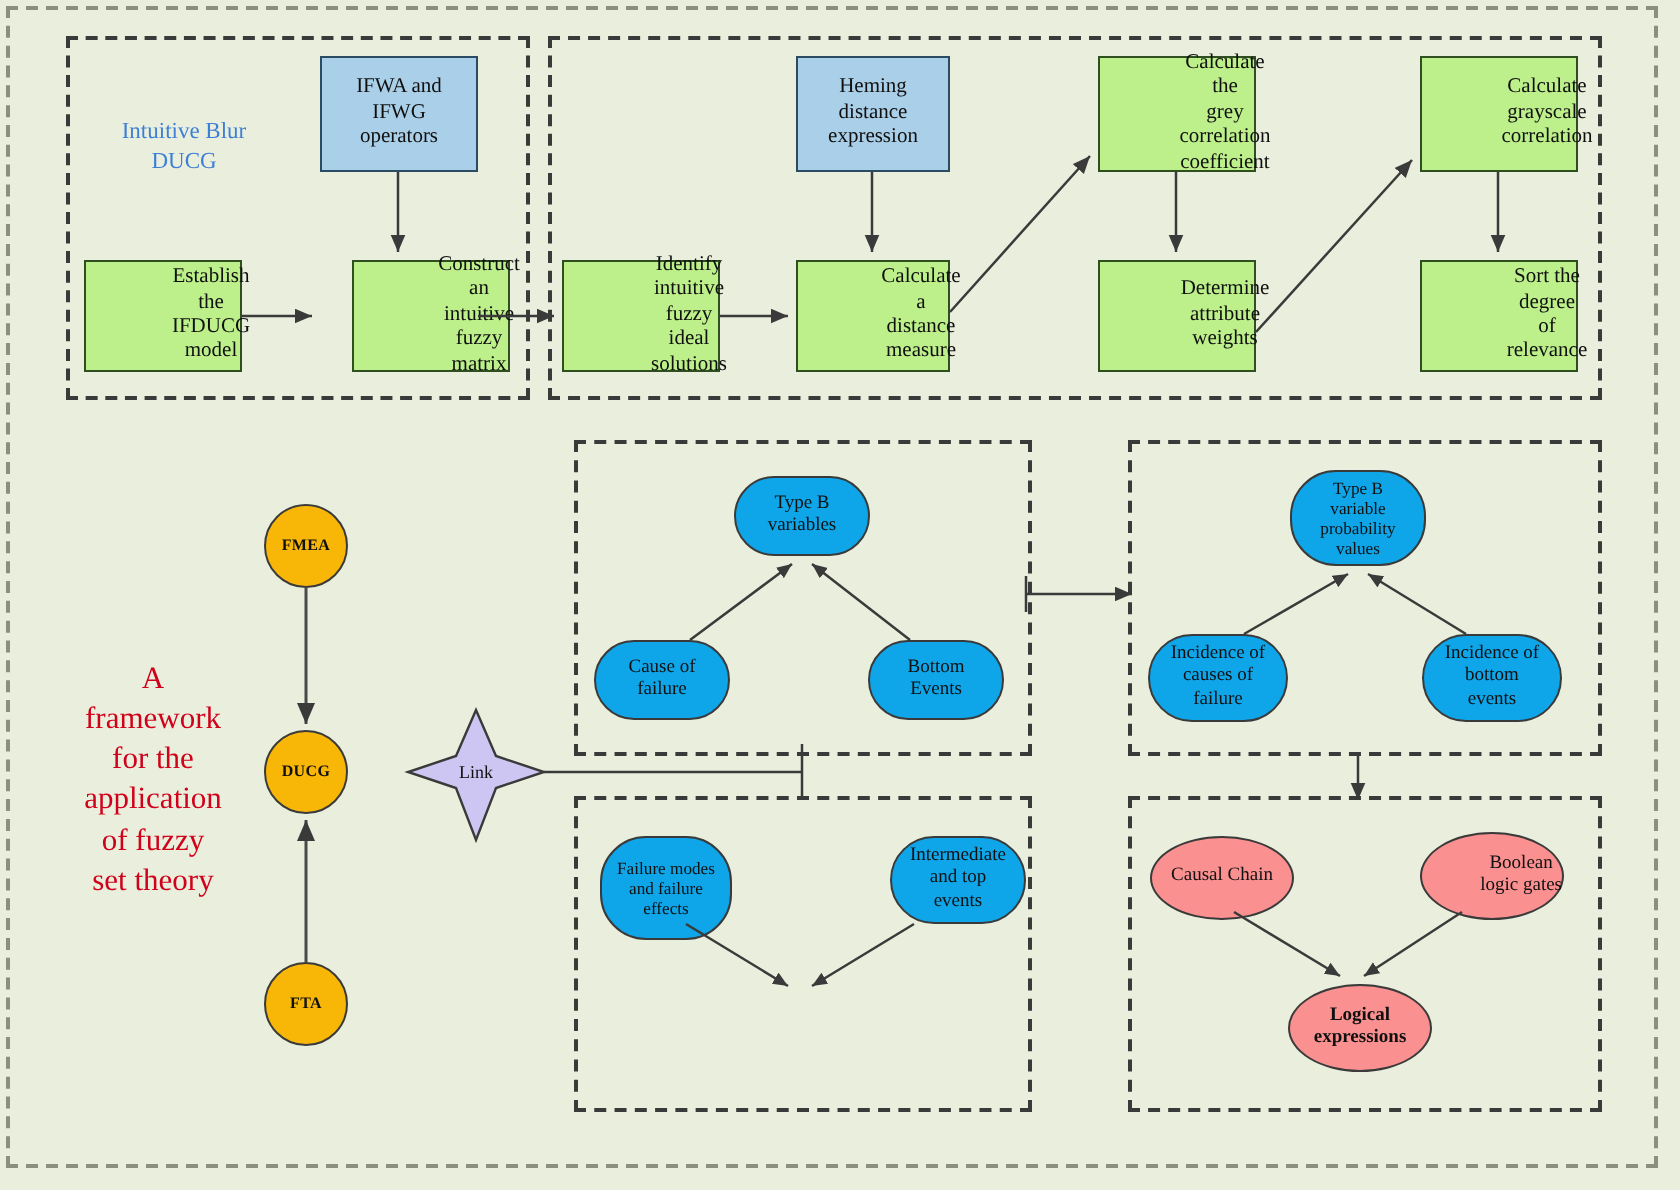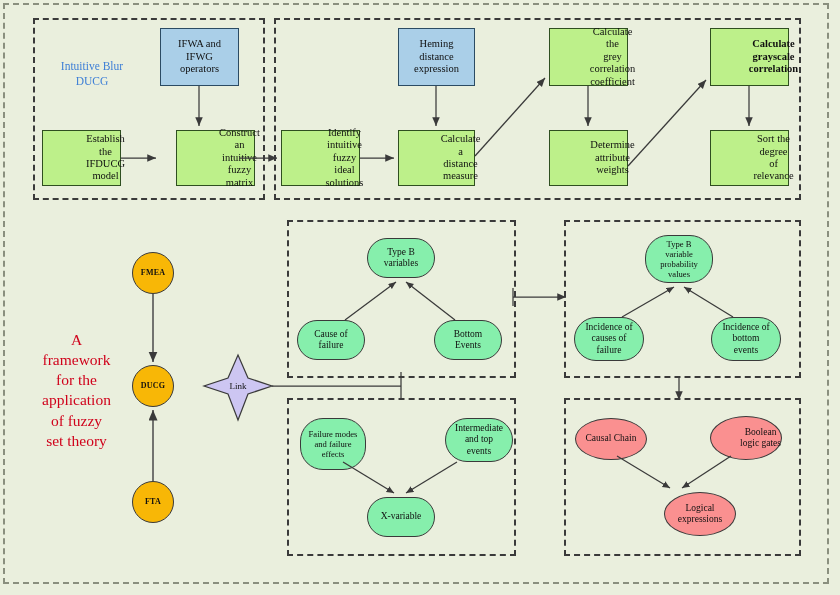--- a/index.html
+++ b/index.html
@@ -27,21 +27,21 @@
     line-height:1.18;color:#101010;
     font-family:"Liberation Serif", serif;
   }
   .rect-green{
     background:#bdf08a;border:1.3px solid #2f4f20;font-size:10.5px;padding-left:48px;
   }
   .rect-blue{
     background:#aacfe8;border:1.3px solid #2b4b63;font-size:10.5px;
   }
   .round-pink{
-    background:#86efac;border:1.3px solid #3a3a3a;border-radius:23px;font-size:9.5px;
+    background:#0ea5e9;border:1.3px solid #3a3a3a;border-radius:23px;font-size:9.5px;
   }
   .ellipse-pink{
     background:#fa9090;border:1.3px solid #3a3a3a;border-radius:50%;font-size:9.5px;
   }
   .circle-orange{
     background:#f8b706;border:1.3px solid #3a3a3a;border-radius:50%;
     font-size:8px;font-weight:bold;letter-spacing:.2px;
   }
   
   .section-label{
@@ -131,21 +131,21 @@
   </div>
 
   <div class="node rect-green" style="left:549px;top:130px;width:79px;height:56px;">
     <div>
       <div>Determine</div>
       <div>attribute</div>
       <div>weights</div>
     </div>
   </div>
 
-  <div class="node rect-green" style="left:710px;top:28px;width:79px;height:58px;font-weight:bold;">
+  <div class="node rect-green" style="left:710px;top:28px;width:79px;height:58px;">
     <div>
       <div>Calculate</div>
       <div>grayscale</div>
       <div>correlation</div>
     </div>
   </div>
 
   <div class="node rect-green" style="left:710px;top:130px;width:79px;height:56px;">
     <div>
       <div>Sort the degree</div>
@@ -226,34 +226,31 @@
       <div>effects</div>
     </div>
   </div>
   <div class="node round-pink" style="left:434px;top:418px;width:68px;height:44px;margin-left:11px;">
     <div>
       <div>Intermediate</div>
       <div>and top</div>
       <div>events</div>
     </div>
   </div>
-  <div class="node round-pink" style="left:367px;top:497px;width:68px;height:40px;">
-    <span>X-variable</span>
-  </div>
 
   <div class="node ellipse-pink" style="left:575px;top:418px;width:72px;height:42px;">
     <span>Causal Chain</span>
   </div>
   <div class="node ellipse-pink" style="left:710px;top:416px;width:72px;height:44px;justify-content:flex-end;">
     <div>
       <div>Boolean</div>
       <div>logic gates</div>
     </div>
   </div>
-  <div class="node ellipse-pink" style="left:664px;top:492px;width:72px;height:44px;">
+  <div class="node ellipse-pink" style="left:644px;top:492px;width:72px;height:44px;font-weight:bold;">
     <div>
       <div>Logical</div>
       <div>expressions</div>
     </div>
   </div>
 
   <svg class="links">
     <defs>
       <marker id="arr" markerWidth="8" markerHeight="8" refX="7" refY="3" orient="auto">
         <path d="M0,0 L7,3 L0,6 z" fill="#3a3a3a"></path>

